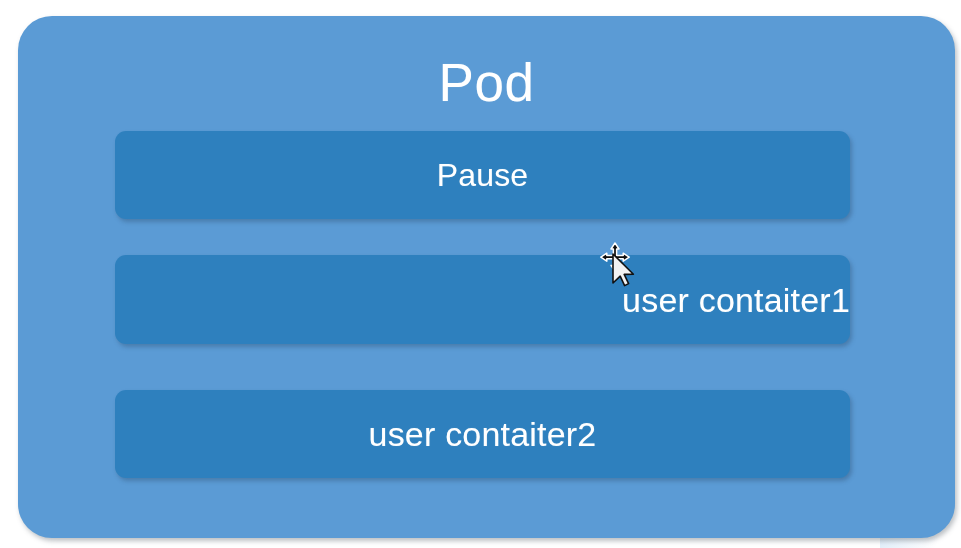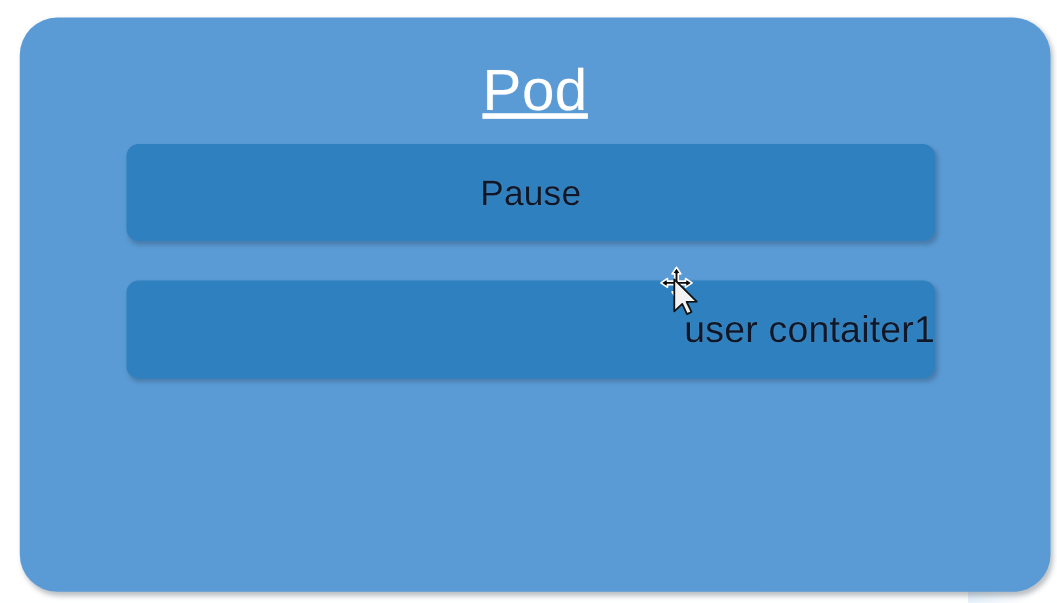--- a/index.html
+++ b/index.html
@@ -42,42 +42,41 @@
     top: 39px;
     width: 100%;
     text-align: center;
     color: #ffffff;
     font-size: 53px;
     line-height: 56px;
     font-weight: 400;
     letter-spacing: 0.5px;
     white-space: nowrap;
     text-shadow: 0 0 1px rgba(255,255,255,0.35);
-    text-decoration: underline;
   }
 
   
   .ctr-box {
     position: absolute;
     left: 97px;
     width: 735px;
     background: #2e80be;
     border-radius: 11px;
     box-shadow: 2px 3px 4px rgba(40, 70, 100, 0.35);
     display: flex;
     align-items: center;
     justify-content: center;
     box-sizing: border-box;
   }
   .ctr-box.b1 { top: 115px; height: 88px; }
   .ctr-box.b2 { top: 239px; height: 89px; justify-content: flex-end; }
   .ctr-box.b3 { top: 374px; height: 88px; }
 
   .ctr-label {
-    color: #0f172a;
+    color: #ffffff;
     font-size: 34px;
     line-height: 38px;
     font-weight: 400;
     letter-spacing: 0.2px;
     white-space: nowrap;
     text-shadow: 0 0 1px rgba(255,255,255,0.3);
   }
   .ctr-box.b1 .ctr-label { font-size: 32px; }
 
   
@@ -114,20 +113,23 @@
     <div class="pod-title">Pod</div>
 
     <div class="ctr-box b1">
       <span class="ctr-label">Pause</span>
     </div>
 
     <div class="ctr-box b2">
       <span class="ctr-label">user contaiter1</span>
     </div>
 
+    <div class="ctr-box b3">
+      <span class="ctr-label">user contaiter2</span>
+    </div>
 
   </div>
 
   <div class="cursor-layer">
     <svg width="46" height="52" viewBox="0 0 46 52" xmlns="http://www.w3.org/2000/svg">
       <g>
         <path d="M17 3 L21 9 L18.6 9 L18.6 15.6 L25.2 15.6 L25.2 13.2 L31.2 17.2 L25.2 21.2 L25.2 18.8 L18.6 18.8 L18.6 25.4 L21 25.4 L17 31.4 L13 25.4 L15.4 25.4 L15.4 18.8 L8.8 18.8 L8.8 21.2 L2.8 17.2 L8.8 13.2 L8.8 15.6 L15.4 15.6 L15.4 9 L13 9 Z" fill="#0d0d0d" stroke="#ffffff" stroke-width="1.5" stroke-linejoin="round"></path>
       </g>
       <g>
         <path d="M15 14 L15 43 L22.2 36.2 L26.6 45.6 L30.6 43.6 L26.2 34.4 L35.4 34.2 Z" fill="#f2f2f2" stroke="#111111" stroke-width="1.6" stroke-linejoin="round"></path>

